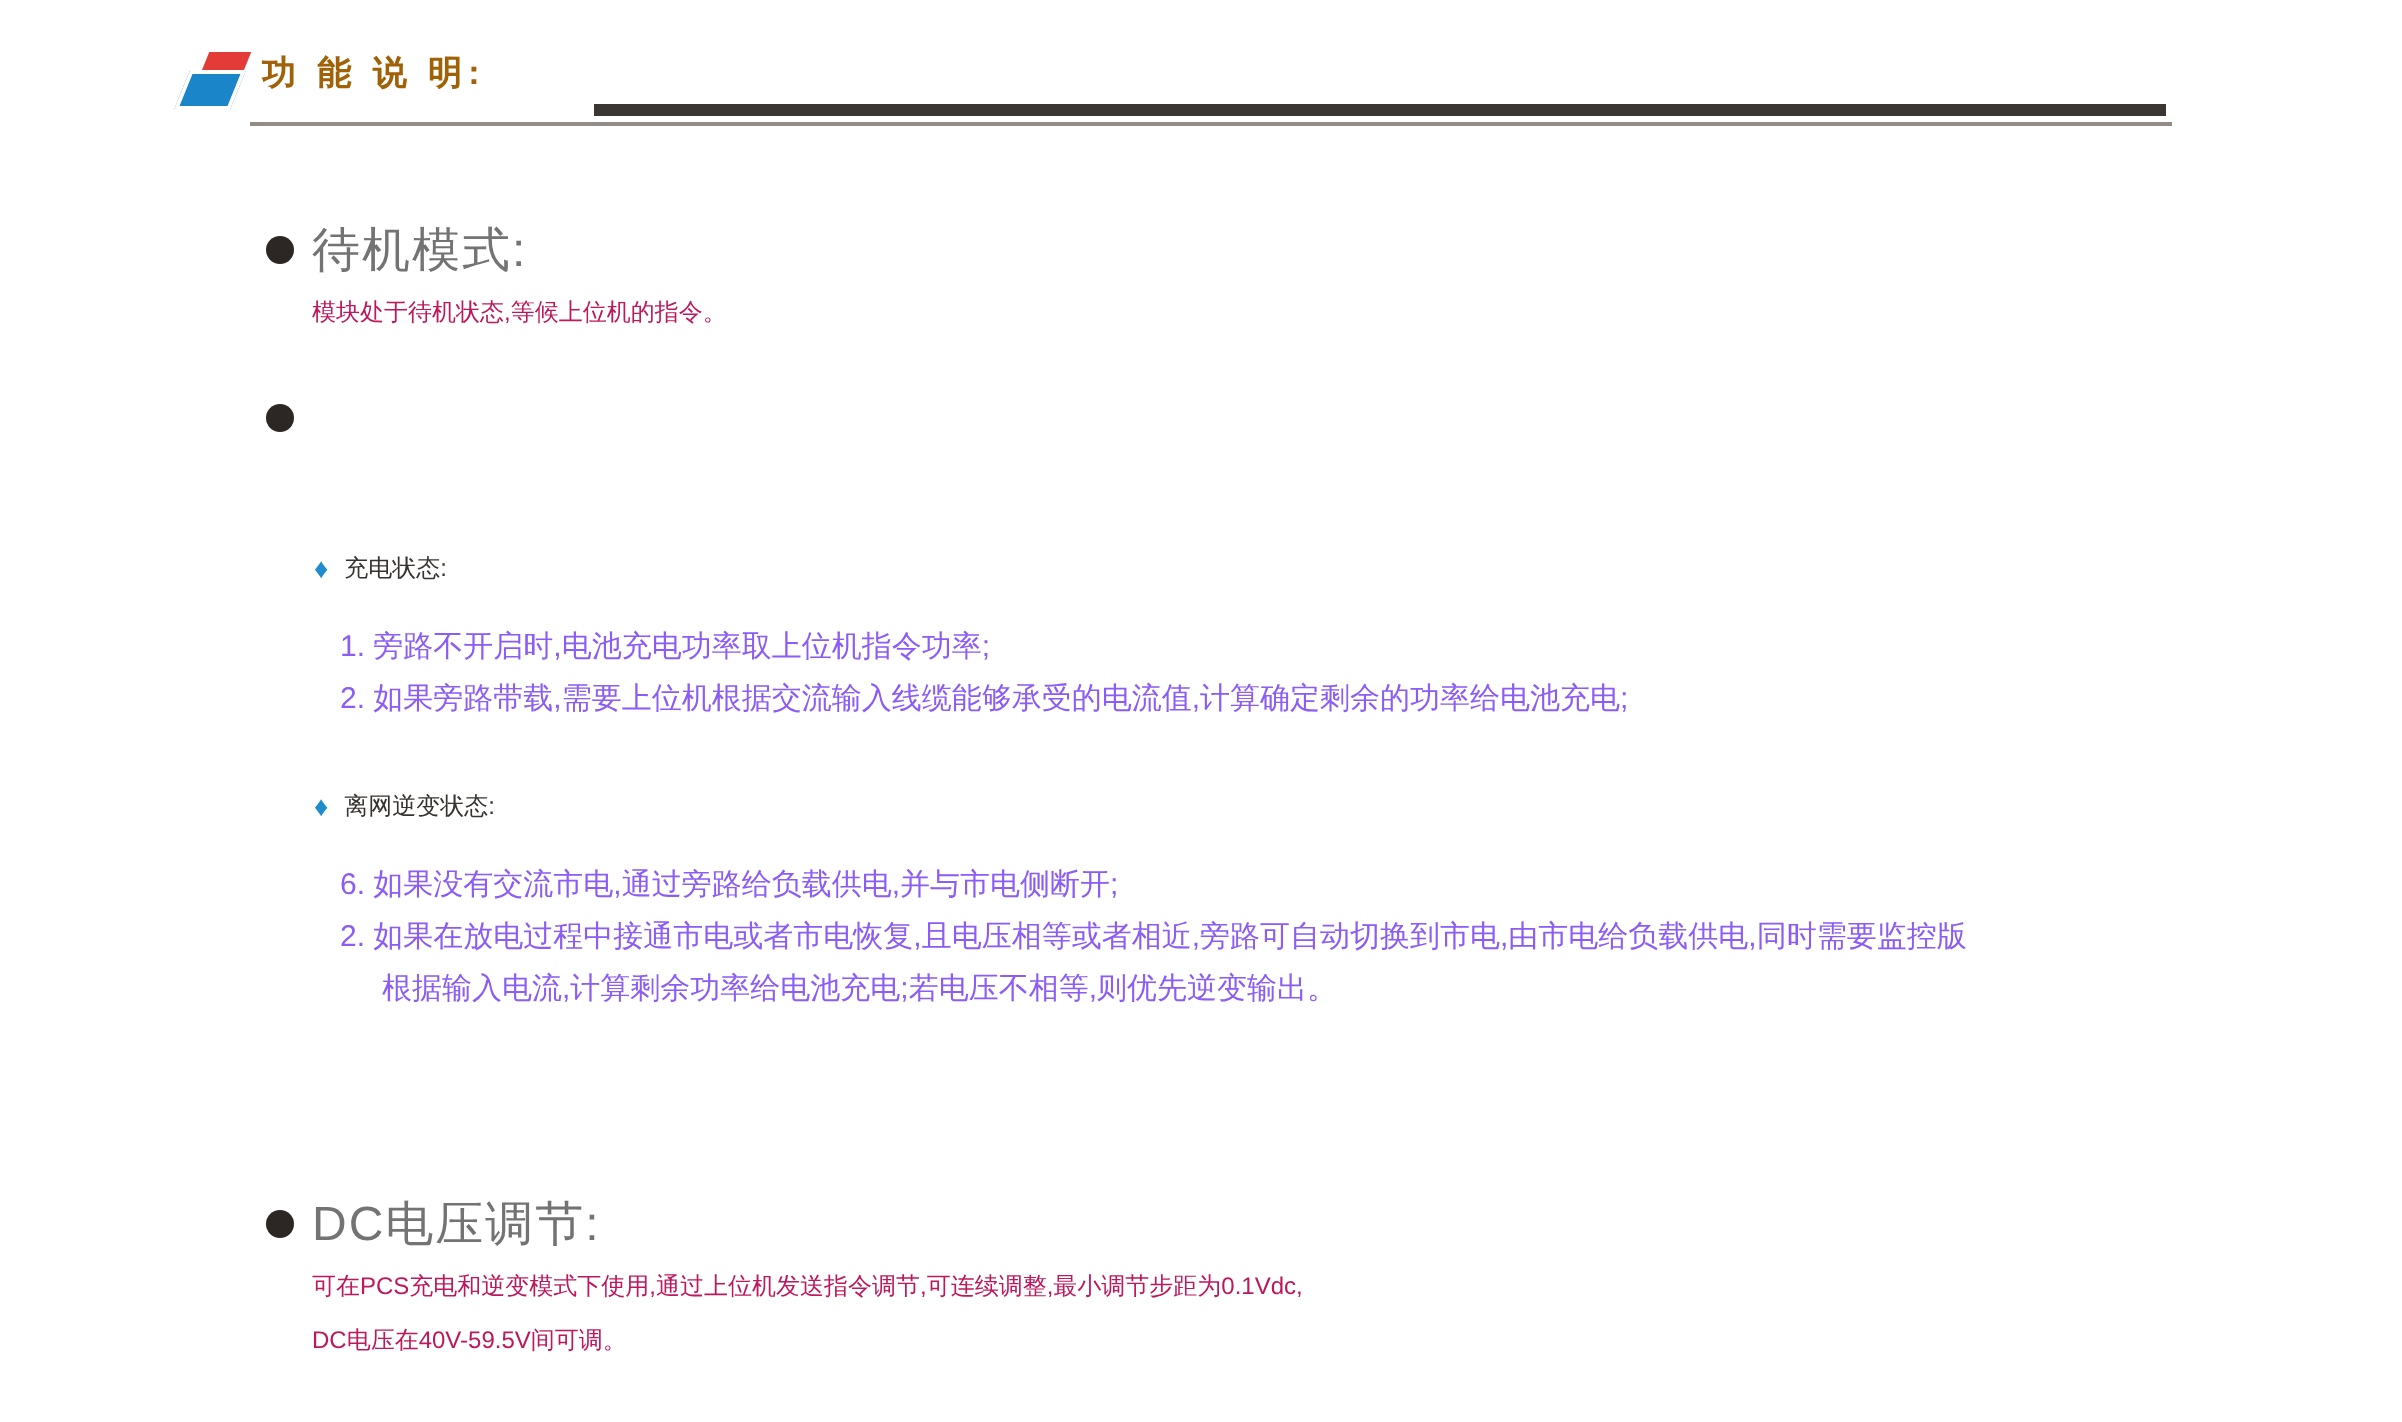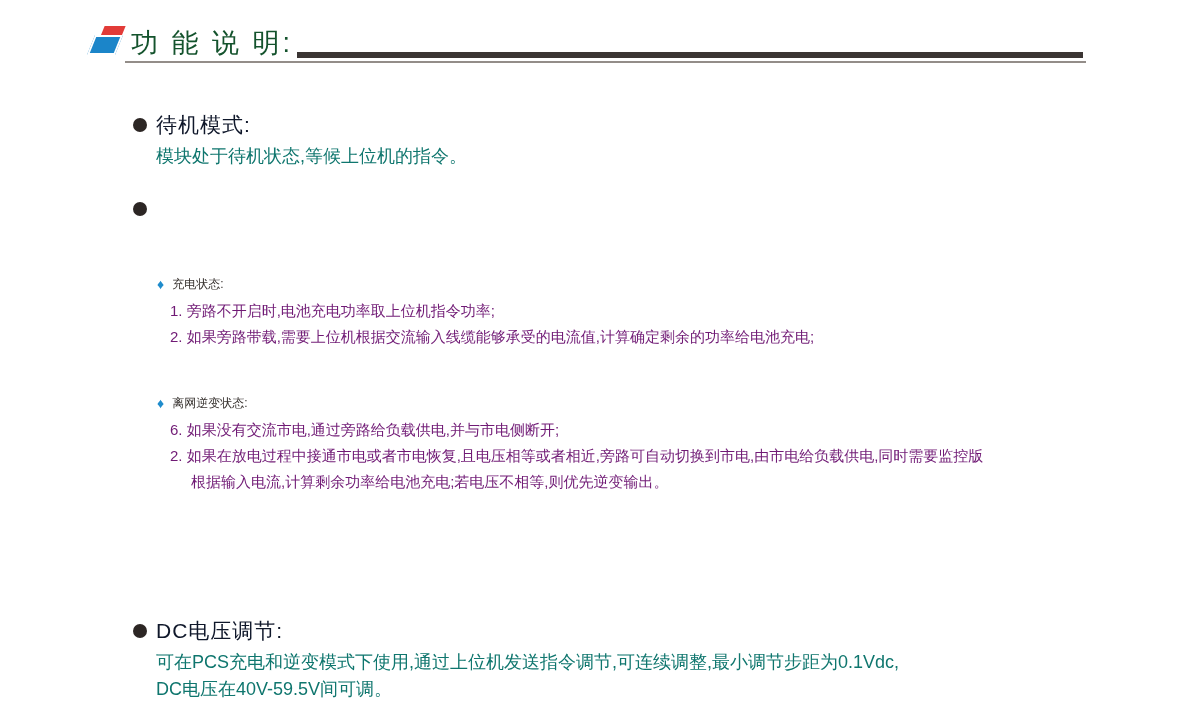--- a/index.html
+++ b/index.html
@@ -8,38 +8,38 @@
     font-family:"Liberation Sans","DejaVu Sans",sans-serif;
     color:#3a3533; overflow:hidden;
   }
 
   
   .logo { position:absolute; left:90px; top:26px; width:38px; height:33px; }
   .logo-red  { position:absolute; left:12px; top:0;  width:21px; height:13px; background:#e23b38; transform:skewX(-22deg); }
   .logo-blue { position:absolute; left:1px; top:9px; width:24px; height:16px; background:#1b85c9; transform:skewX(-22deg); border:2px solid #ffffff; }
   .title {
     position:absolute; left:131px; top:25px; margin:0;
-    font-size:27px; font-weight:normal; letter-spacing:3px; color:#14532d; white-space:nowrap;
+    font-size:17px; font-weight:bold; letter-spacing:3px; color:#a16207; white-space:nowrap;
   }
   .rule-thick { position:absolute; left:297px; top:52px; width:786px; height:6px; background:#3b3533; }
   .rule-thin  { position:absolute; left:125px; top:61px; width:961px; height:2px; background:#938d89; }
 
   
   .sec { position:absolute; left:133px; width:1020px; }
   .sec-head { display:flex; align-items:center; gap:9px; height:26px; }
   .dot { width:14px; height:14px; border-radius:50%; background:#2c2624; flex:none; }
-  .sec-head h2 { margin:0; font-size:21px; font-weight:normal; color:#0f172a; letter-spacing:1px; white-space:nowrap; }
-  .body { margin:5px 0 0 23px; font-size:18px; line-height:27px; color:#0f766e; white-space:nowrap; }
+  .sec-head h2 { margin:0; font-size:24px; font-weight:normal; color:#737373; letter-spacing:1px; white-space:nowrap; }
+  .body { margin:5px 0 0 23px; font-size:12px; line-height:27px; color:#be185d; white-space:nowrap; }
 
   
   .sub { position:absolute; left:157px; width:990px; }
   .sub-head { display:flex; align-items:center; gap:8px; height:22px; }
   .diamond { color:#1f8ccc; font-size:14px; line-height:1; flex:none; }
   .sub-head h3 { margin:0; font-size:12px; font-weight:normal; color:#37322f; white-space:nowrap; }
-  .sub-items { margin:3px 0 0 13px; font-size:15px; line-height:26px; color:#701a75; }
+  .sub-items { margin:16px 0 0 13px; font-size:15px; line-height:26px; color:#8b5cf6; }
   .sub-items > div { white-space:nowrap; }
   .sub-items .cont { padding-left:21px; }
 </style>
 </head>
 <body>
 
 <div class="page">
 
   <div>
     <div class="logo">
@@ -84,21 +84,21 @@
       <h3>离网逆变状态:</h3>
     </div>
     <div class="sub-items">
       <div>6. 如果没有交流市电,通过旁路给负载供电,并与市电侧断开;</div>
       <div>2. 如果在放电过程中接通市电或者市电恢复,且电压相等或者相近,旁路可自动切换到市电,由市电给负载供电,同时需要监控版</div>
       <div class="cont">根据输入电流,计算剩余功率给电池充电;若电压不相等,则优先逆变输出。</div>
     </div>
   </div>
 
 
-  <section class="sec" style="top:618px">
+  <section class="sec" style="top:599px">
     <div class="sec-head">
       <span class="dot"></span>
       <h2>DC电压调节:</h2>
     </div>
     <div class="body">
       <div>可在PCS充电和逆变模式下使用,通过上位机发送指令调节,可连续调整,最小调节步距为0.1Vdc,</div>
       <div>DC电压在40V-59.5V间可调。</div>
     </div>
   </section>
 

